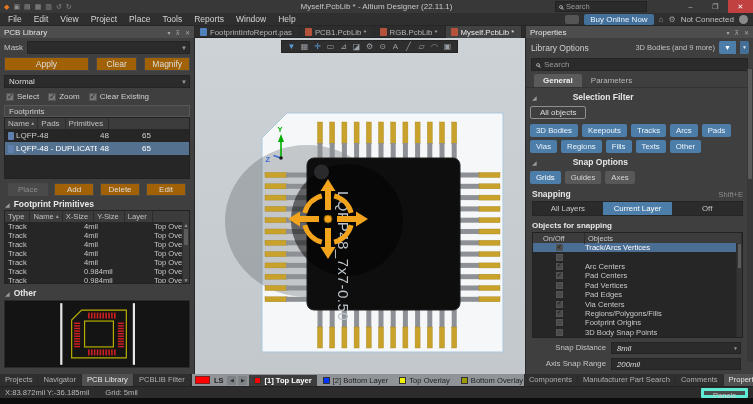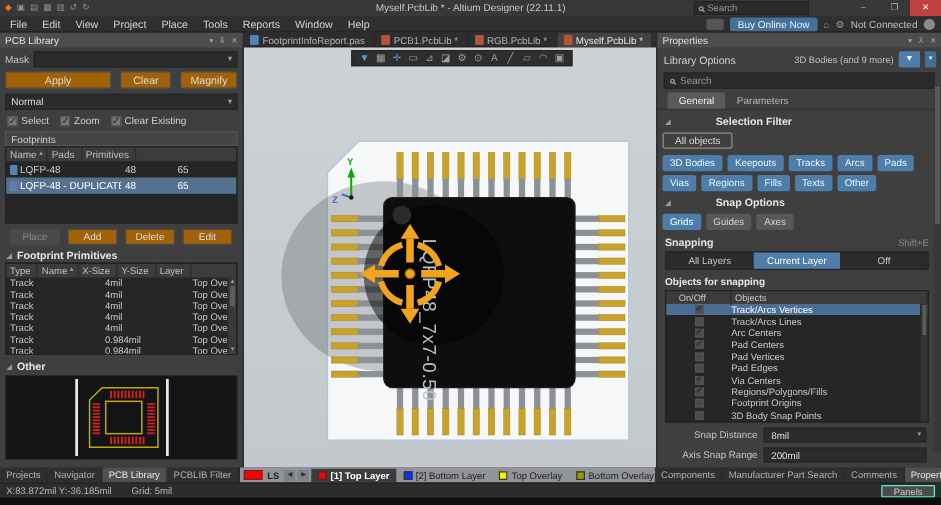--- a/index.html
+++ b/index.html
@@ -24,21 +24,21 @@
 .menu-item{padding:0 6px;font-size:8.5px;color:#d4d4d4;line-height:12px;}
 .acct{display:flex;align-items:center;gap:5px;padding-right:5px;}
 .acct-icon{color:#9a9a9a;font-size:8px;}
 .comment-chip{width:14px;height:9px;background:#555;border-radius:2px;}
 .buy-btn{background:#44719c;color:#e9f1f9;font-size:8px;padding:0 6px;line-height:11px;border-radius:2px;}
 .conn-label{font-size:8px;color:#c0c0c0;}
 .avatar{width:9px;height:9px;border-radius:50%;background:#8a8a8a;}
 
 
 .left-panel{position:absolute;top:26px;left:0;width:195px;height:348px;background:#3f3f3f;border-right:1px solid #292929;z-index:10;}
-.editor{position:absolute;top:26px;left:195px;width:330px;height:348px;background:#a21caf;}
+.editor{position:absolute;top:26px;left:195px;width:330px;height:348px;background:#bef264;}
 .right-panel{position:absolute;top:26px;left:525px;width:228px;height:348px;background:#3f3f3f;border-left:1px solid #292929;z-index:10;}
 .phead{height:12px;background:#4d4d4d;display:flex;align-items:center;padding:0 4px;font-size:8px;color:#e2e2e2;}
 .phead .sp{flex:1;}
 .hicon{color:#a8a8a8;font-size:6px;margin-left:5px;}
 
 
 .mask-row{position:absolute;top:15px;left:4px;right:4px;height:13px;display:flex;align-items:center;gap:4px;font-size:8px;color:#c8c8c8;}
 .combo{flex:1;height:13px;background:#2b2b2b;border:1px solid #242424;position:relative;color:#ddd;font-size:8px;line-height:12px;padding:0 4px;}
 .combo .caret{position:absolute;right:2px;top:0;font-size:6px;color:#999;line-height:12px;}
 .btnrow1{position:absolute;top:31px;left:4px;right:4px;display:flex;gap:7px;}
@@ -92,21 +92,21 @@
 
 
 .lib-row{display:flex;align-items:center;padding:3px 4px 2px 5px;gap:4px;}
 .lib-label{font-size:8.5px;color:#cfcfcf;flex:1;}
 .scope-label{font-size:7.5px;color:#c0c0c0;}
 .funnel-btn{width:17px;height:13px;background:#4d7ea9;border-radius:2px 0 0 2px;color:#fff;text-align:center;font-size:7px;line-height:13px;}
 .funnel-caret{width:9px;height:13px;background:#446e94;border-radius:0 2px 2px 0;color:#dde6ee;font-size:5px;text-align:center;line-height:13px;}
 .psearch{margin:2px 5px 3px;height:13px;background:#2b2b2b;border:1px solid #242424;display:flex;align-items:center;gap:4px;padding:0 4px;color:#9a9a9a;font-size:8px;}
 .ptabs{display:flex;padding-left:8px;border-bottom:1px solid #333;}
 .ptab{padding:2px 9px;font-size:8px;color:#b8b8b8;}
-.ptab.active{background:#5a5a5a;color:#efefef;border-radius:2px 2px 0 0;}
+.ptab.active{background:#5a5a5a;color:#efefef;border-radius:2px 2px 0 0;font-weight:bold;}
 .rp-body{position:relative;height:calc(100% - 68px);}
 .rsect{margin:4px 10px 0 6px;gap:36px;}
 .all-btn{display:inline-block;border:1px solid #8f8f8f;border-radius:2px;padding:1px 9px;color:#ddd;font-size:8px;margin:4px 0 1px 4px;}
 .chips{display:flex;flex-wrap:wrap;gap:3px 4px;margin:4px 0 1px 4px;}
 .chip{background:#4d7ea9;color:#eef4f9;padding:1px 6px;border-radius:2px;font-size:7.8px;line-height:11px;}
 .chip.dim{background:#585858;color:#d5d5d5;}
 .snaprow{display:flex;justify-content:space-between;align-items:center;margin:5px 10px 2px 6px;}
 .shortcut{color:#8a8a8a;font-size:7.5px;font-weight:normal;}
 .segmented{display:flex;margin:1px 10px 0 6px;background:#2b2b2b;border:1px solid #252525;}
 .seg{flex:1;text-align:center;padding:2px 0;font-size:7.8px;color:#c8c8c8;}
@@ -116,21 +116,21 @@
 .srow{display:flex;align-items:center;height:9.4px;font-size:7.6px;color:#c8c8c8;}
 .obj-table .thead{height:10px;font-size:7.4px;}
 .s-on{width:52px;flex:none;display:flex;justify-content:center;}
 .s-obj{flex:1;padding-right:8px;}
 .srow.selected{background:#4a6e94;color:#fff;}
 .sbox{width:7px;height:7px;background:#7a7a7a;border:1px solid #555;position:relative;}
 .sbox.off{background:#4a4a4a;}
 .sbox.checked::after{content:"✓";position:absolute;left:0;top:-2.5px;font-size:7px;color:#1d1d1d;font-weight:bold;}
 .field-row{display:flex;align-items:center;margin:4px 12px 0 6px;gap:5px;}
 .field-label{width:74px;text-align:right;color:#c4c4c4;font-size:7.8px;flex:none;}
-.field{flex:1;height:12px;background:#2b2b2b;border:1px solid #242424;color:#ddd;font-size:7.8px;line-height:11px;padding:0 5px;position:relative;}
+.field{flex:1;height:12px;background:#2b2b2b;border:1px solid #242424;color:#ddd;font-size:7.8px;line-height:11px;padding:0 5px;position:relative;font-style:italic;}
 .field .caret{position:absolute;right:2px;top:0;font-size:5px;color:#999;line-height:11px;}
 .nothing{position:absolute;bottom:0;left:0;right:0;height:11px;background:#333;border-top:1px solid #2b2b2b;font-size:7.8px;color:#c2c2c2;padding:1px 5px;}
 .rp-scroll{position:absolute;right:0;top:42px;bottom:12px;width:6px;background:#383838;}
 .rp-thumb{position:absolute;top:1px;left:1px;right:1px;height:110px;background:#5a5a5a;}
 .ot-scroll{position:absolute;right:0;top:10px;bottom:0;width:6px;background:#343434;border-left:1px solid #2c2c2c;}
 .ot-thumb{position:absolute;top:1px;left:1px;right:1px;height:24px;background:#5c5c5c;}
 
 
 .bottom-tabs{position:absolute;top:374px;left:0;right:0;height:12px;display:flex;z-index:20;}
 .lp-tabs{width:195px;display:flex;background:#2f2f2f;border-right:1px solid #262626;}
@@ -139,21 +139,21 @@
 .layerbar{width:332px;background:#909498;display:flex;align-items:center;gap:2px;padding:0 3px;overflow:hidden;flex:none;}
 .ls-swatch{width:15px;height:8px;background:#ff0000;border:1px solid #7a2020;flex:none;}
 .ls-label{font-size:7.5px;color:#222;font-weight:bold;margin:0 2px;}
 .lnav{width:9px;height:9px;background:#7e8286;color:#2d2d2d;font-size:5px;text-align:center;line-height:9px;flex:none;}
 .layer-tab{display:flex;align-items:center;gap:3px;padding:1px 5px;font-size:7.6px;color:#1d1d1d;white-space:nowrap;line-height:9px;flex:none;}
 .layer-tab.active{background:#3d3d3d;color:#fff;font-weight:bold;}
 .lsw{width:7px;height:7px;border:1px solid #333;flex:none;}
 .rp-tabs{flex:1;display:flex;background:#2f2f2f;}
 .statusbar{position:absolute;top:386px;left:0;right:0;height:12px;background:#2c2c2c;border-top:1px solid #222;display:flex;align-items:center;font-size:7.6px;color:#b8b8b8;padding:0 5px;z-index:20;}
 .status-pos{margin-right:16px;}
-.panels-btn{margin-left:auto;background:#4b4b4b;border:1px solid #5eead4;padding:0 9px;height:10px;line-height:9px;font-size:7.5px;color:#ccc;border-radius:1px;}
+.panels-btn{margin-left:auto;background:#4b4b4b;border:3px solid #5eead4;padding:0 9px;height:10px;line-height:9px;font-size:7.5px;color:#ccc;border-radius:1px;}
 .bottom-strip{position:absolute;top:398px;left:0;right:0;height:6px;background:#0d0d0d;z-index:20;}
 </style>
 <style>.chip-on{background:#4d7ea9 !important;color:#fff !important;}</style></head>
 <body>
 
 <div class="window">
 
   <div class="titlebar">
     <div class="qat">
 
@@ -673,21 +673,20 @@
               <span class="s-on">
                 <span class="sbox off checked"></span>
               </span>
               <span class="s-obj">Track/Arcs Vertices</span>
             </div>
 
             <div class="srow">
               <span class="s-on">
                 <span class="sbox off"></span>
               </span>
-              <span class="s-obj">Track/Arcs Lines</span>
             </div>
 
             <div class="srow">
               <span class="s-on">
                 <span class="sbox off checked"></span>
               </span>
               <span class="s-obj">Arc Centers</span>
             </div>
 
 

